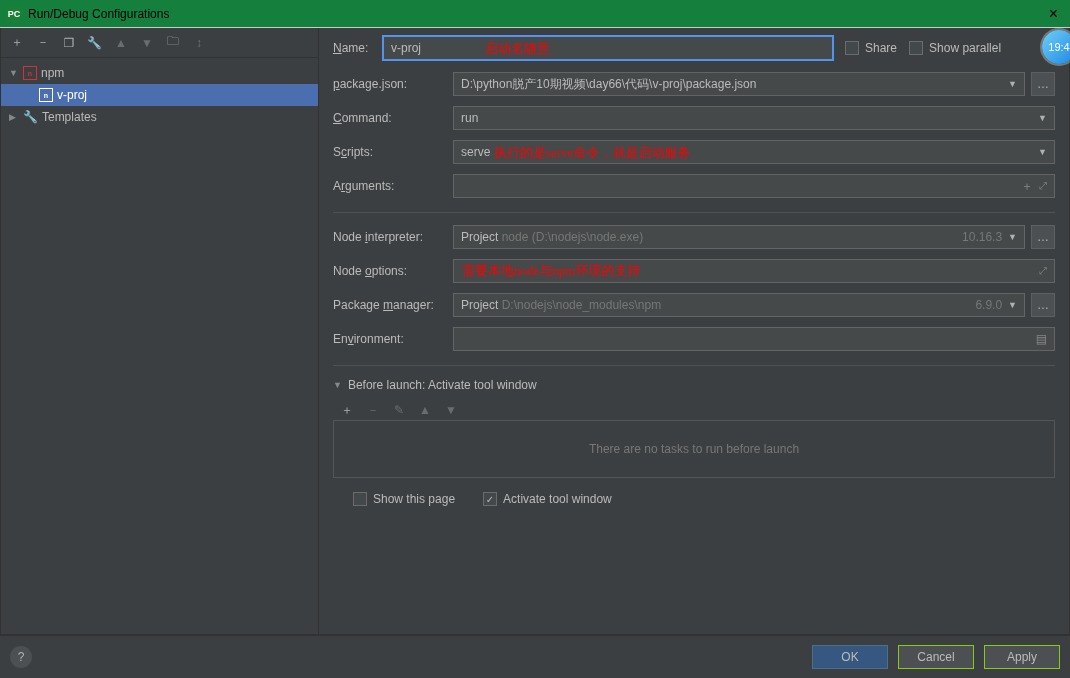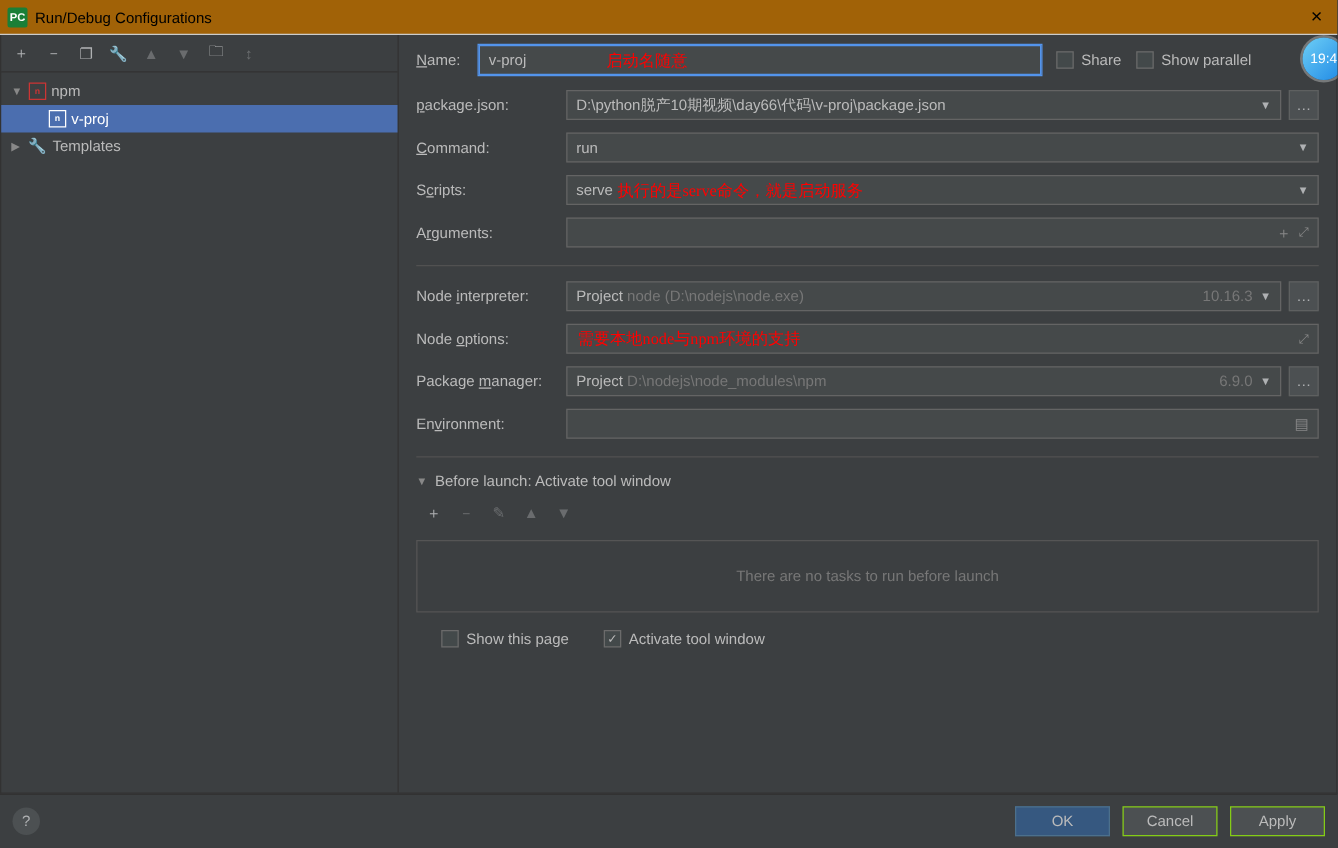--- a/index.html
+++ b/index.html
@@ -1,17 +1,17 @@
 <!DOCTYPE html>
 <html><head>
 <meta charset="utf-8">
 <style>
 * { margin:0; padding:0; box-sizing:border-box; font-family:"Segoe UI",Arial,sans-serif; font-size:12px; }
 body { background:#3c3f41; color:#bbbbbb; width:1070px; height:678px; overflow:hidden; position:relative; }
-.titlebar { height:28px; background:#a16207; color:#000; display:flex; align-items:center; padding:0 6px; justify-content:space-between; border-bottom:1px solid #ccc; }
+.titlebar { height:28px; background:#15803d; color:#000; display:flex; align-items:center; padding:0 6px; justify-content:space-between; border-bottom:1px solid #ccc; }
 .titlebar .left { display:flex; align-items:center; gap:6px; }
 .titlebar .icon { width:16px; height:16px; background:#1a7f37; color:#fff; display:flex; align-items:center; justify-content:center; font-size:9px; font-weight:bold; border-radius:2px; }
 .close { font-size:16px; cursor:pointer; padding:0 6px; }
 .main { display:flex; height:607px; background:#3c3f41; border:1px solid #323232; border-top:none; }
 .left-pane { width:318px; border-right:1px solid #323232; display:flex; flex-direction:column; }
 .toolbar { height:30px; display:flex; align-items:center; gap:10px; padding:0 8px; border-bottom:1px solid #323232; }
 .tb-ico { width:16px; height:16px; display:flex; align-items:center; justify-content:center; color:#afb1b3; cursor:pointer; }
 .tb-ico.disabled { opacity:.4; }
 .tree { padding:4px 0; }
 .tree-item { display:flex; align-items:center; height:22px; padding:0 8px; cursor:pointer; gap:4px; }
@@ -31,21 +31,21 @@
 .field .caret { font-size:9px; color:#afb1b3; }
 .btn-small { width:24px; height:24px; background:#4c5052; border:1px solid #5e6060; margin-left:6px; display:flex; align-items:center; justify-content:center; color:#afb1b3; cursor:pointer; }
 .top-row { display:flex; align-items:center; margin-bottom:12px; }
 .top-row .form-label { width:50px; }
 .top-row .field { width:450px; flex:none; }
 .chk { display:flex; align-items:center; gap:6px; margin-left:12px; }
 .chkbox { width:14px; height:14px; border:1px solid #6b6b6b; background:#43494a; display:flex; align-items:center; justify-content:center; font-size:10px; color:#bbbbbb; }
 .sep { border-top:1px solid #515151; margin:14px 0 12px; }
 .before-launch { display:flex; align-items:center; gap:6px; margin-bottom:8px; }
 .task-toolbar { display:flex; align-items:center; gap:10px; padding:2px 6px; }
-.task-area { border:1px solid #555; height:58px; display:flex; align-items:center; justify-content:center; color:#777; margin-top:12px; background:#3c3f41; }
+.task-area { border:1px solid #555; height:58px; display:flex; align-items:center; justify-content:center; color:#777; margin-top:0; background:#3c3f41; }
 .bottom-chks { display:flex; align-items:center; gap:16px; margin-top:14px; padding-left:8px; }
 .footer { height:42px; border-top:1px solid #323232; display:flex; align-items:center; justify-content:space-between; padding:0 10px; background:#3c3f41; }
 .help { width:22px; height:22px; border-radius:50%; background:#4c5052; display:flex; align-items:center; justify-content:center; color:#afb1b3; }
 .btns { display:flex; gap:10px; }
 .btn { height:24px; width:76px; border:1px solid #84cc16; background:#4c5052; color:#bbbbbb; display:flex; align-items:center; justify-content:center; cursor:pointer; }
 .btn.primary { background:#365880; border-color:#4c708c; color:#bbbbbb; }
 .ann { position:absolute; color:#ff0000; font-family:"SimSun","宋体",serif; font-size:13px; pointer-events:none; z-index:10; }
 .clock { position:absolute; right:-6px; top:30px; width:34px; height:34px; border-radius:50%; background:linear-gradient(135deg,#6ecff6,#1e88e5); color:#fff; display:flex; align-items:center; justify-content:center; font-size:11px; font-weight:500; box-shadow:0 0 0 2px rgba(255,255,255,.3); }
 .field-end { display:flex; align-items:center; gap:6px; }
 .expand-ico { font-size:10px; color:#888; }

